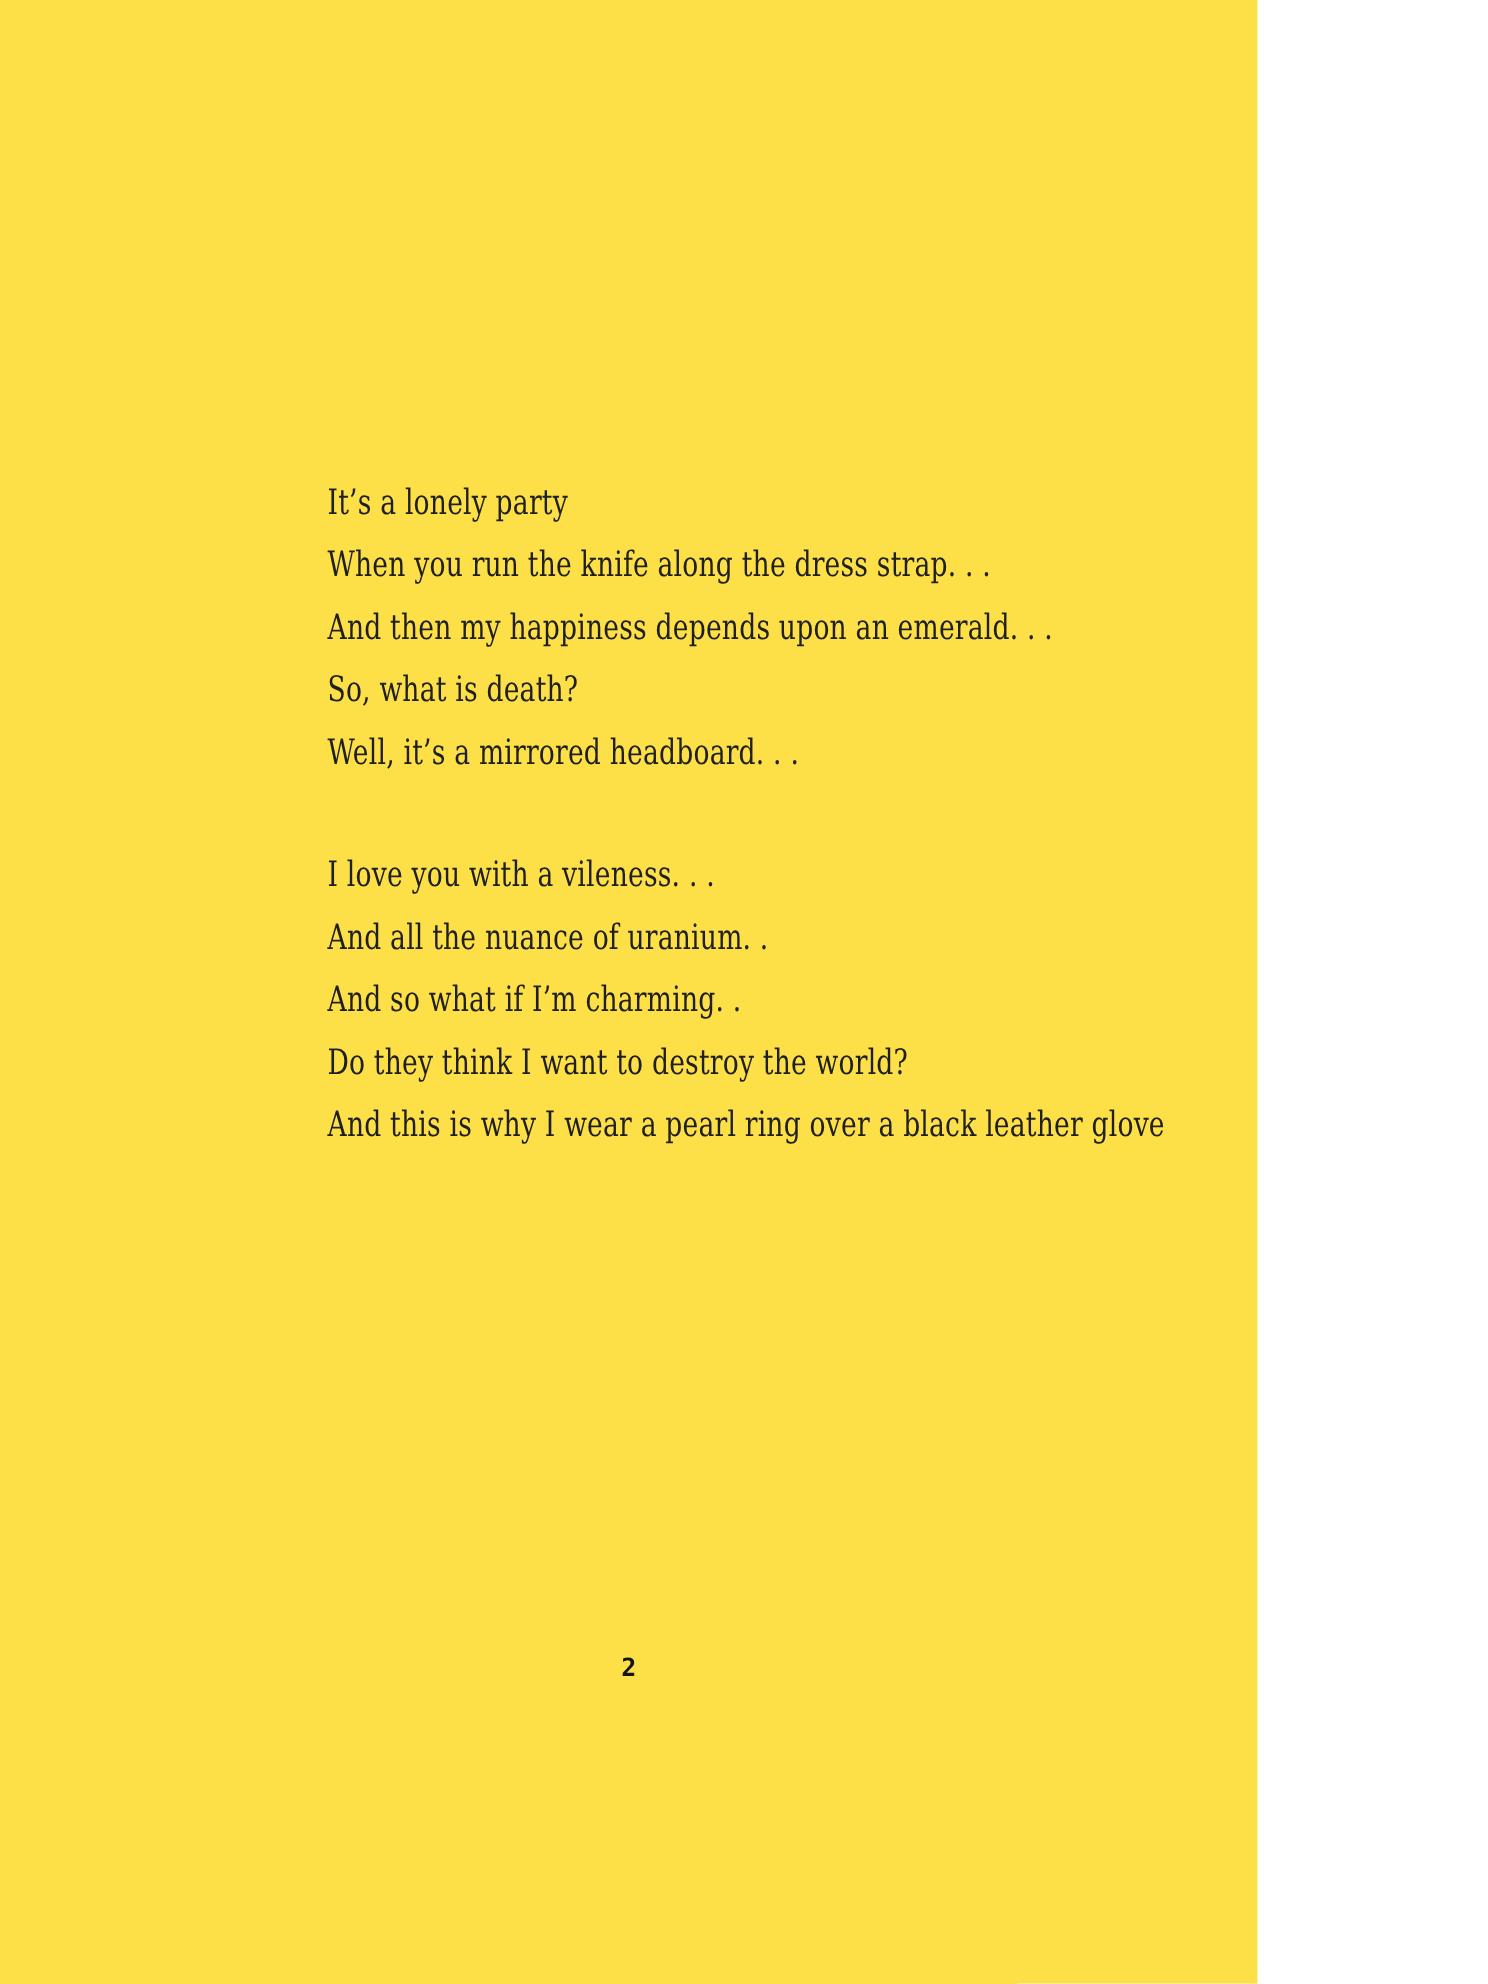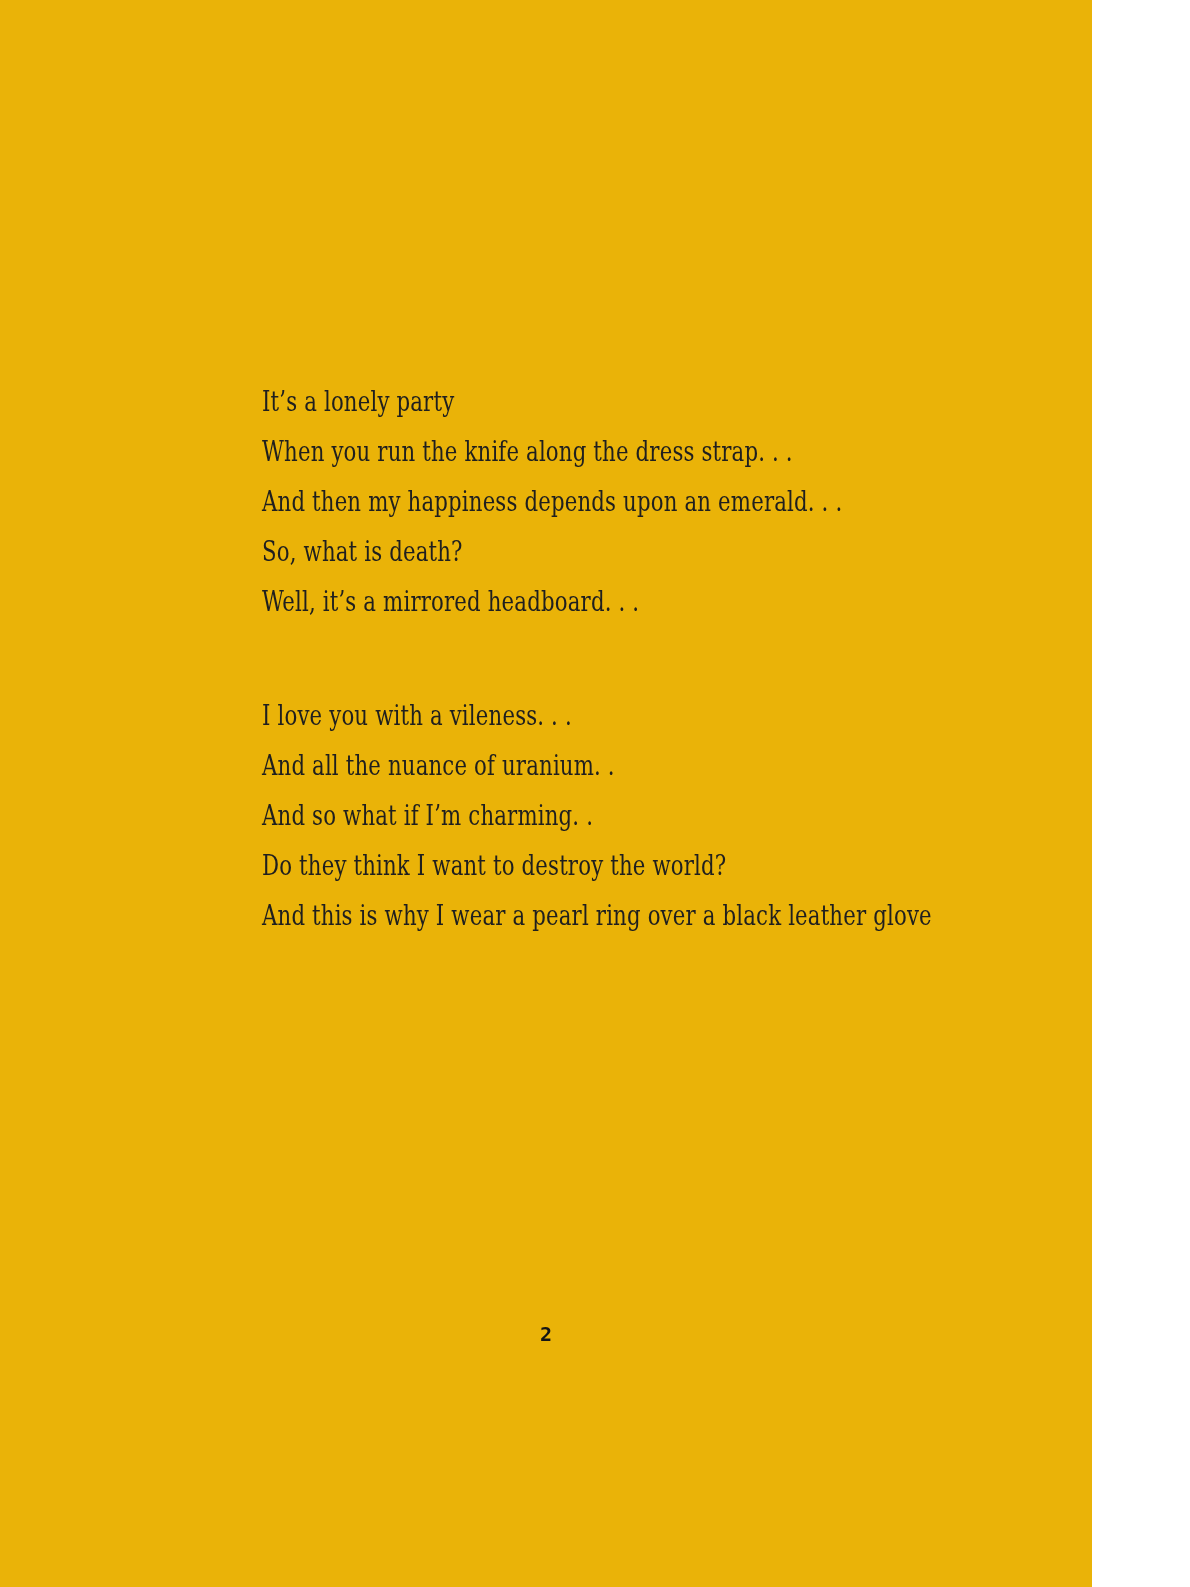--- a/index.html
+++ b/index.html
@@ -2,34 +2,34 @@
 <html><head>
 <meta charset="utf-8">
 <style>
   html, body {
     margin: 0;
     padding: 0;
     background: #ffffff;
   }
   .page {
     position: relative;
-    width: 1092px;
+    width: 1006px;
     height: 1587px;
-    background: #eab308;
+    background: #fde047;
     overflow: hidden;
     font-family: "DejaVu Serif", serif;
     color: #1f1f1f;
   }
   .poem {
     position: absolute;
     left: 262px;
     top: 377px;
   }
   .stanza + .stanza {
-    margin-top: 64px;
+    margin-top: 48px;
   }
   .line {
     font-size: 28px;
     line-height: 50px;
     white-space: nowrap;
     letter-spacing: 0.2px;
     transform: scaleX(0.76);
     transform-origin: 0 0;
   }
   .page-number {

